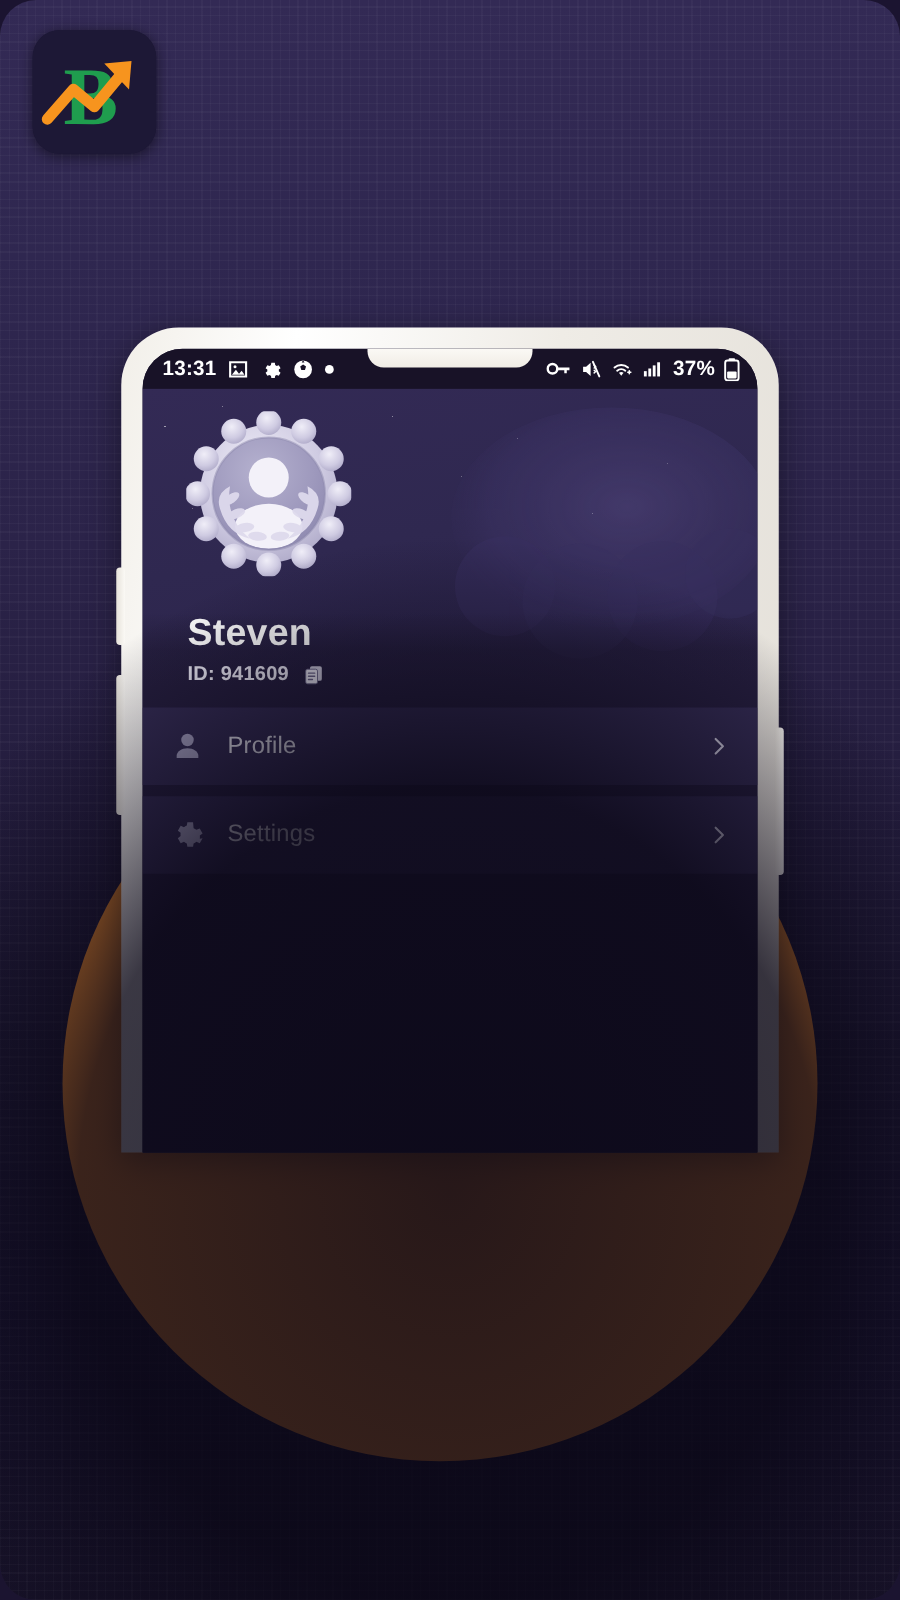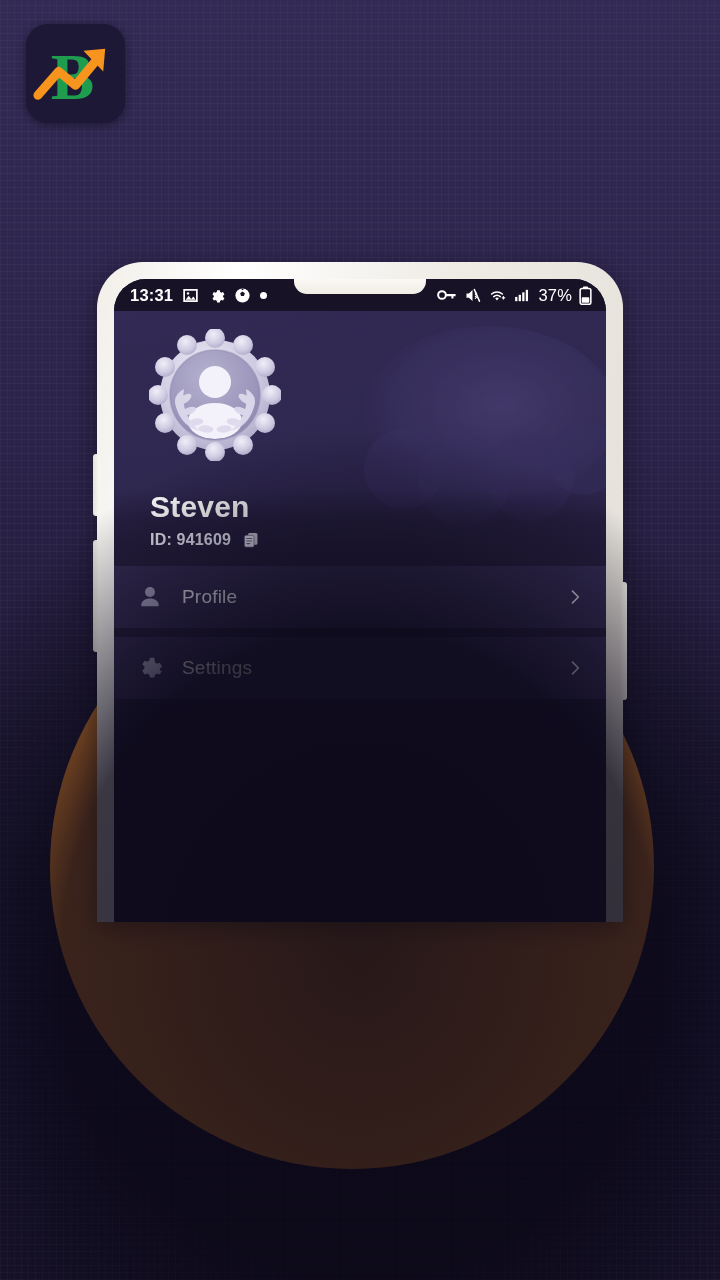--- a/index.html
+++ b/index.html
@@ -18,20 +18,21 @@
     overflow:hidden;
     background:
       linear-gradient(180deg,
         #332a55 0%,
         #2f2750 16%,
         #2b2349 34%,
         #241d3e 50%,
         #1d1833 66%,
         #191430 80%,
         #171228 100%);
+    border-radius: 29px;
   }
   
   #stage::before {
     content:""; position:absolute; inset:0;
     background-image:
       repeating-linear-gradient(0deg, rgba(255,255,255,.030) 0 1px, transparent 1px 7px),
       repeating-linear-gradient(90deg, rgba(255,255,255,.028) 0 1px, transparent 1px 7px);
     pointer-events:none; z-index:1;
   }
   
@@ -101,21 +102,21 @@
     padding:0 14px 0 16px;
     color:#ffffff;
     font-size:16.5px; font-weight:700;
     letter-spacing:.2px;
     z-index:5;
   }
   #status-left  { display:flex; align-items:center; gap:9px; }
   #status-right { display:flex; align-items:center; gap:7px; margin-left:auto; }
   #status-bar svg { display:block; }
   .sb-dot { width:7px; height:7px; border-radius:50%; background:#fff; }
-  #battery-pct { font-size:16.5px; font-weight:400; margin-left:1px; }
+  #battery-pct { font-size:16.5px; font-weight:700; margin-left:1px; }
 
   
   #notch {
     position:absolute; left:50%; top:0; transform:translateX(-50%);
     width:132px; height:15px;
     background:linear-gradient(180deg,#fbf9f5,#f0ece5);
     border-radius:0 0 13px 13px;
     z-index:7;
   }
 

